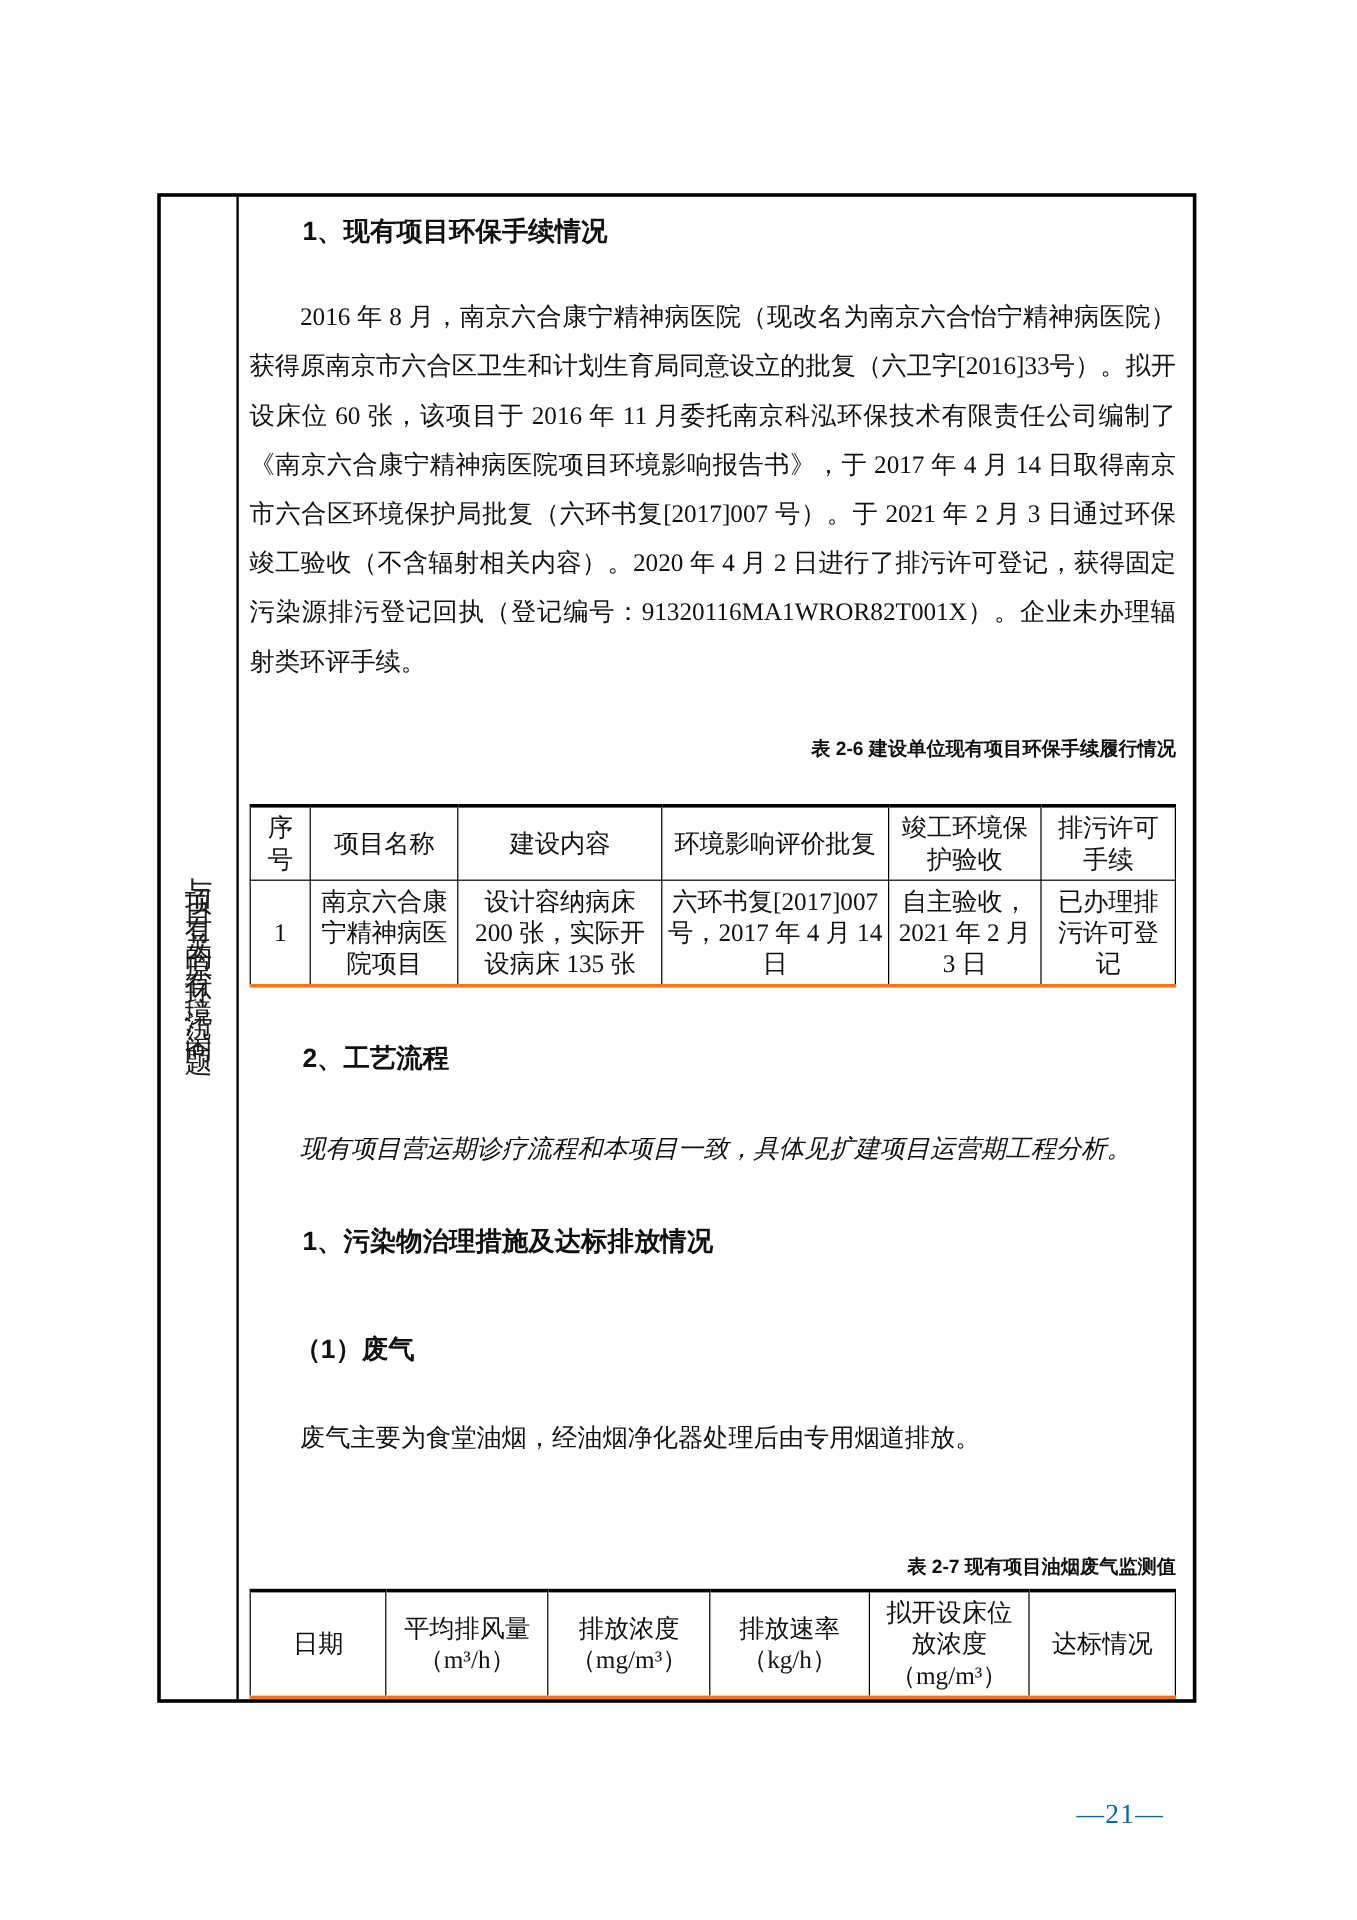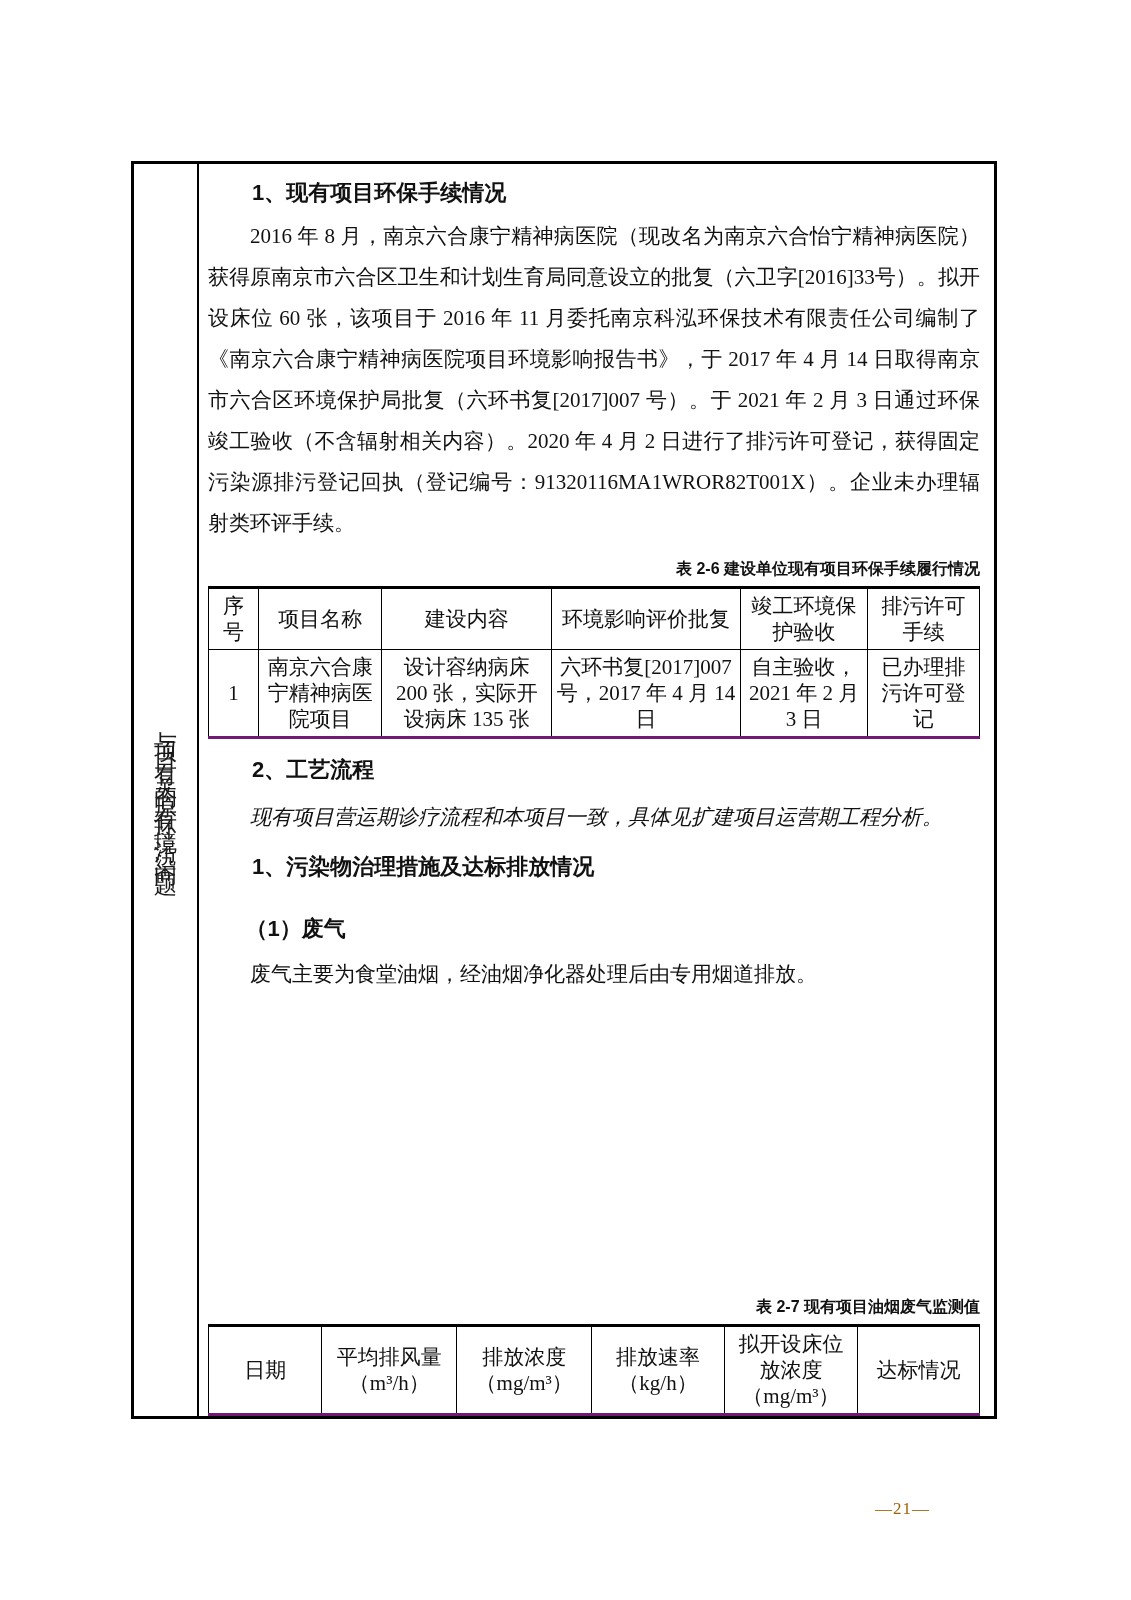--- a/index.html
+++ b/index.html
@@ -32,20 +32,21 @@
     line-height: 1;
     color: #1a1a1a;
   }
 
   .content {
     flex: 1 1 auto;
     padding: 10px 14px 0 9px;
     display: flex; flex-direction: column;
     font-size: 21px;
     line-height: 41px;
+    gap: 28px;
   }
 
   .h-num {
     font-family: "Liberation Sans", "DejaVu Sans", sans-serif;
     font-weight: bold;
     font-size: 22px;
     line-height: 34px;
     text-indent: 2em;
   }
   .h1 { margin: 2px 0 6px; }
@@ -75,32 +76,32 @@
   }
   th, td {
     border: 1px solid #000000;
     text-align: center;
     vertical-align: middle;
     padding: 4px 4px;
     font-weight: normal;
   }
   th { white-space: pre-line; }
   .thick-top th, .thick-top td { border-top: 3px solid #000000; }
-  .thick-bottom th, .thick-bottom td { border-bottom: 3px solid #701a75; }
+  .thick-bottom th, .thick-bottom td { border-bottom: 3px solid #f97316; }
   table tr > *:first-child { border-left: 1px solid #000000; }
   table tr > *:last-child { border-right: 1px solid #000000; }
 
   .t27block { margin-top: auto; }
 
   .footer-pageno {
     position: absolute;
-    left: 875px; top: 1499px;
-    font-size: 17px;
+    left: 897px; top: 1499px;
+    font-size: 23px;
     letter-spacing: 1px;
-    color: #a16207;
+    color: #0369a1;
   }
 </style>
 </head>
 <body>
 
 <div class="page">
 
   <div class="frame">
 
     <div class="sidebar">

